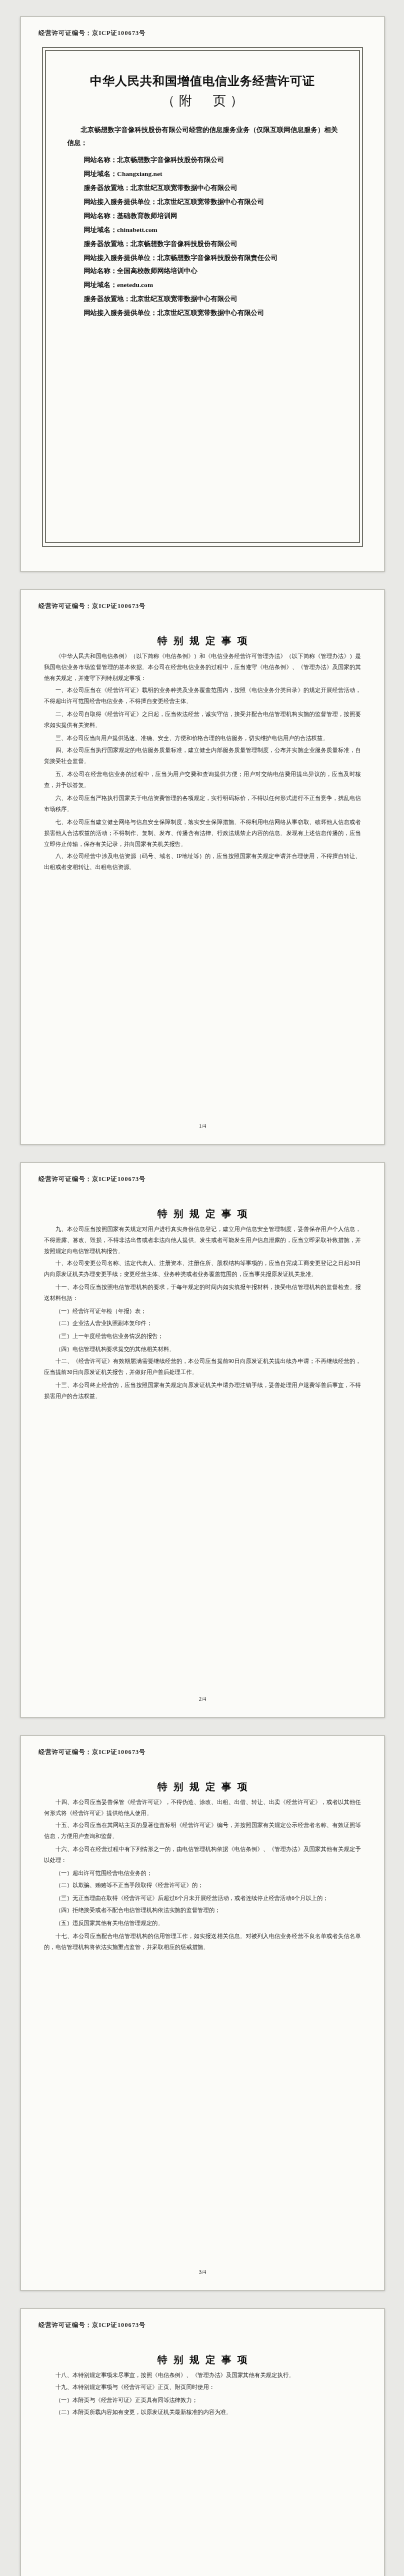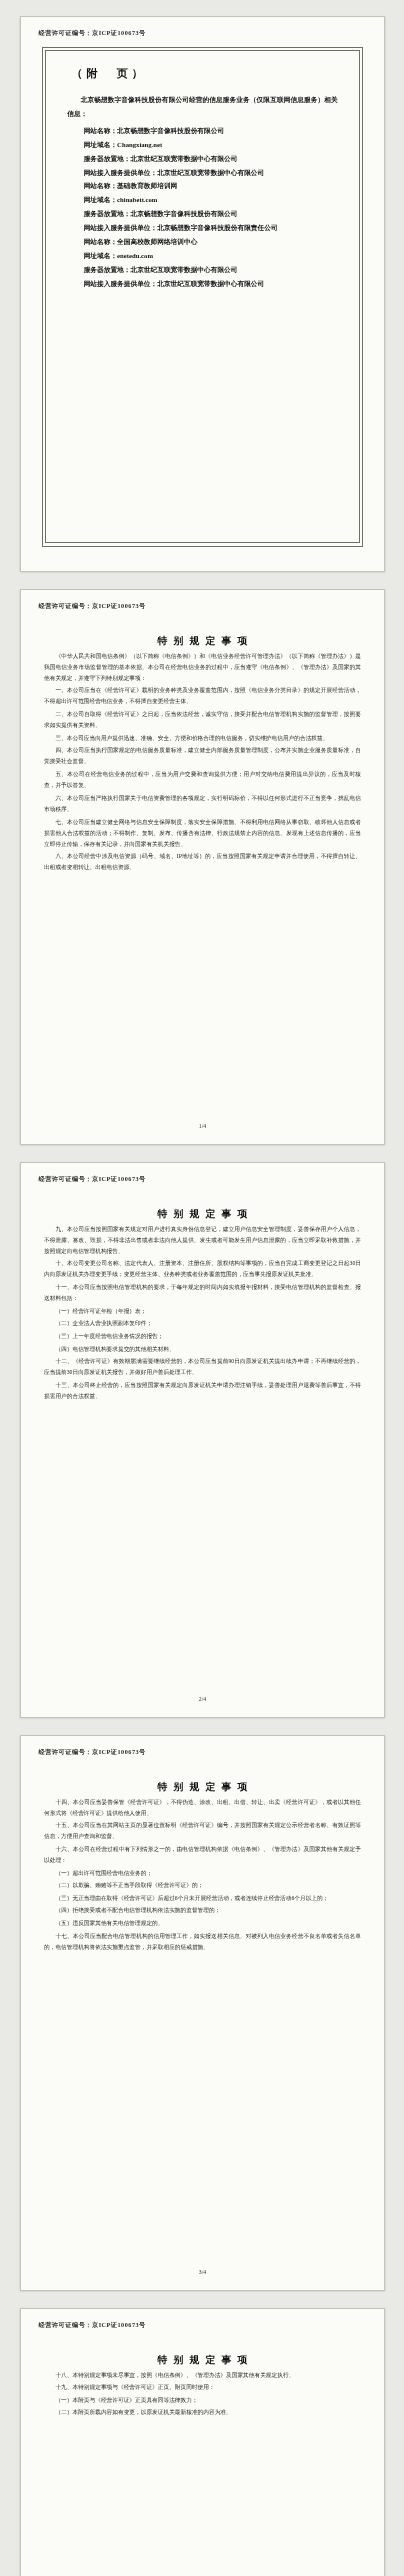--- a/index.html
+++ b/index.html
@@ -47,22 +47,23 @@
   }
   .cert-title {
     margin: 7.2px 0 2.1px 0;
     text-align: center;
     font-size: 12px;
     font-weight: 700;
     letter-spacing: 0.5px;
     color: #111;
   }
   .cert-subtitle {
-    font-size: 11px;
-    font-weight: 700;
+    text-align: center;
+    font-size: 13px;
+    font-weight: 400;
     letter-spacing: 4.1px;
     padding-left: 4.1px;
     margin: 0 0 12.4px 0;
     color: #111;
   }
   .cert-intro {
     font-size: 6.7px;
     font-weight: 700;
     line-height: 1.95;
     text-indent: 2em;
@@ -118,20 +119,21 @@
 <body>
 
 <div class="stack">
 
   <section class="page">
     <div class="page-header">
       <span>经营许可证编号：</span><span>京ICP证100673号</span>
     </div>
     <div class="cert-frame">
       <div class="cert-frame-inner">
+        <h1 class="cert-title">中华人民共和国增值电信业务经营许可证</h1>
         <div class="cert-subtitle">（附　页）</div>
         <p class="cert-intro">北京畅想数字音像科技股份有限公司经营的信息服务业务（仅限互联网信息服务）相关信息：</p>
         <ul class="cert-info">
 
             <li>网站名称：北京畅想数字音像科技股份有限公司</li>
 
             <li>网址域名：Changxiang.net</li>
 
             <li>服务器放置地：北京世纪互联宽带数据中心有限公司</li>
 

